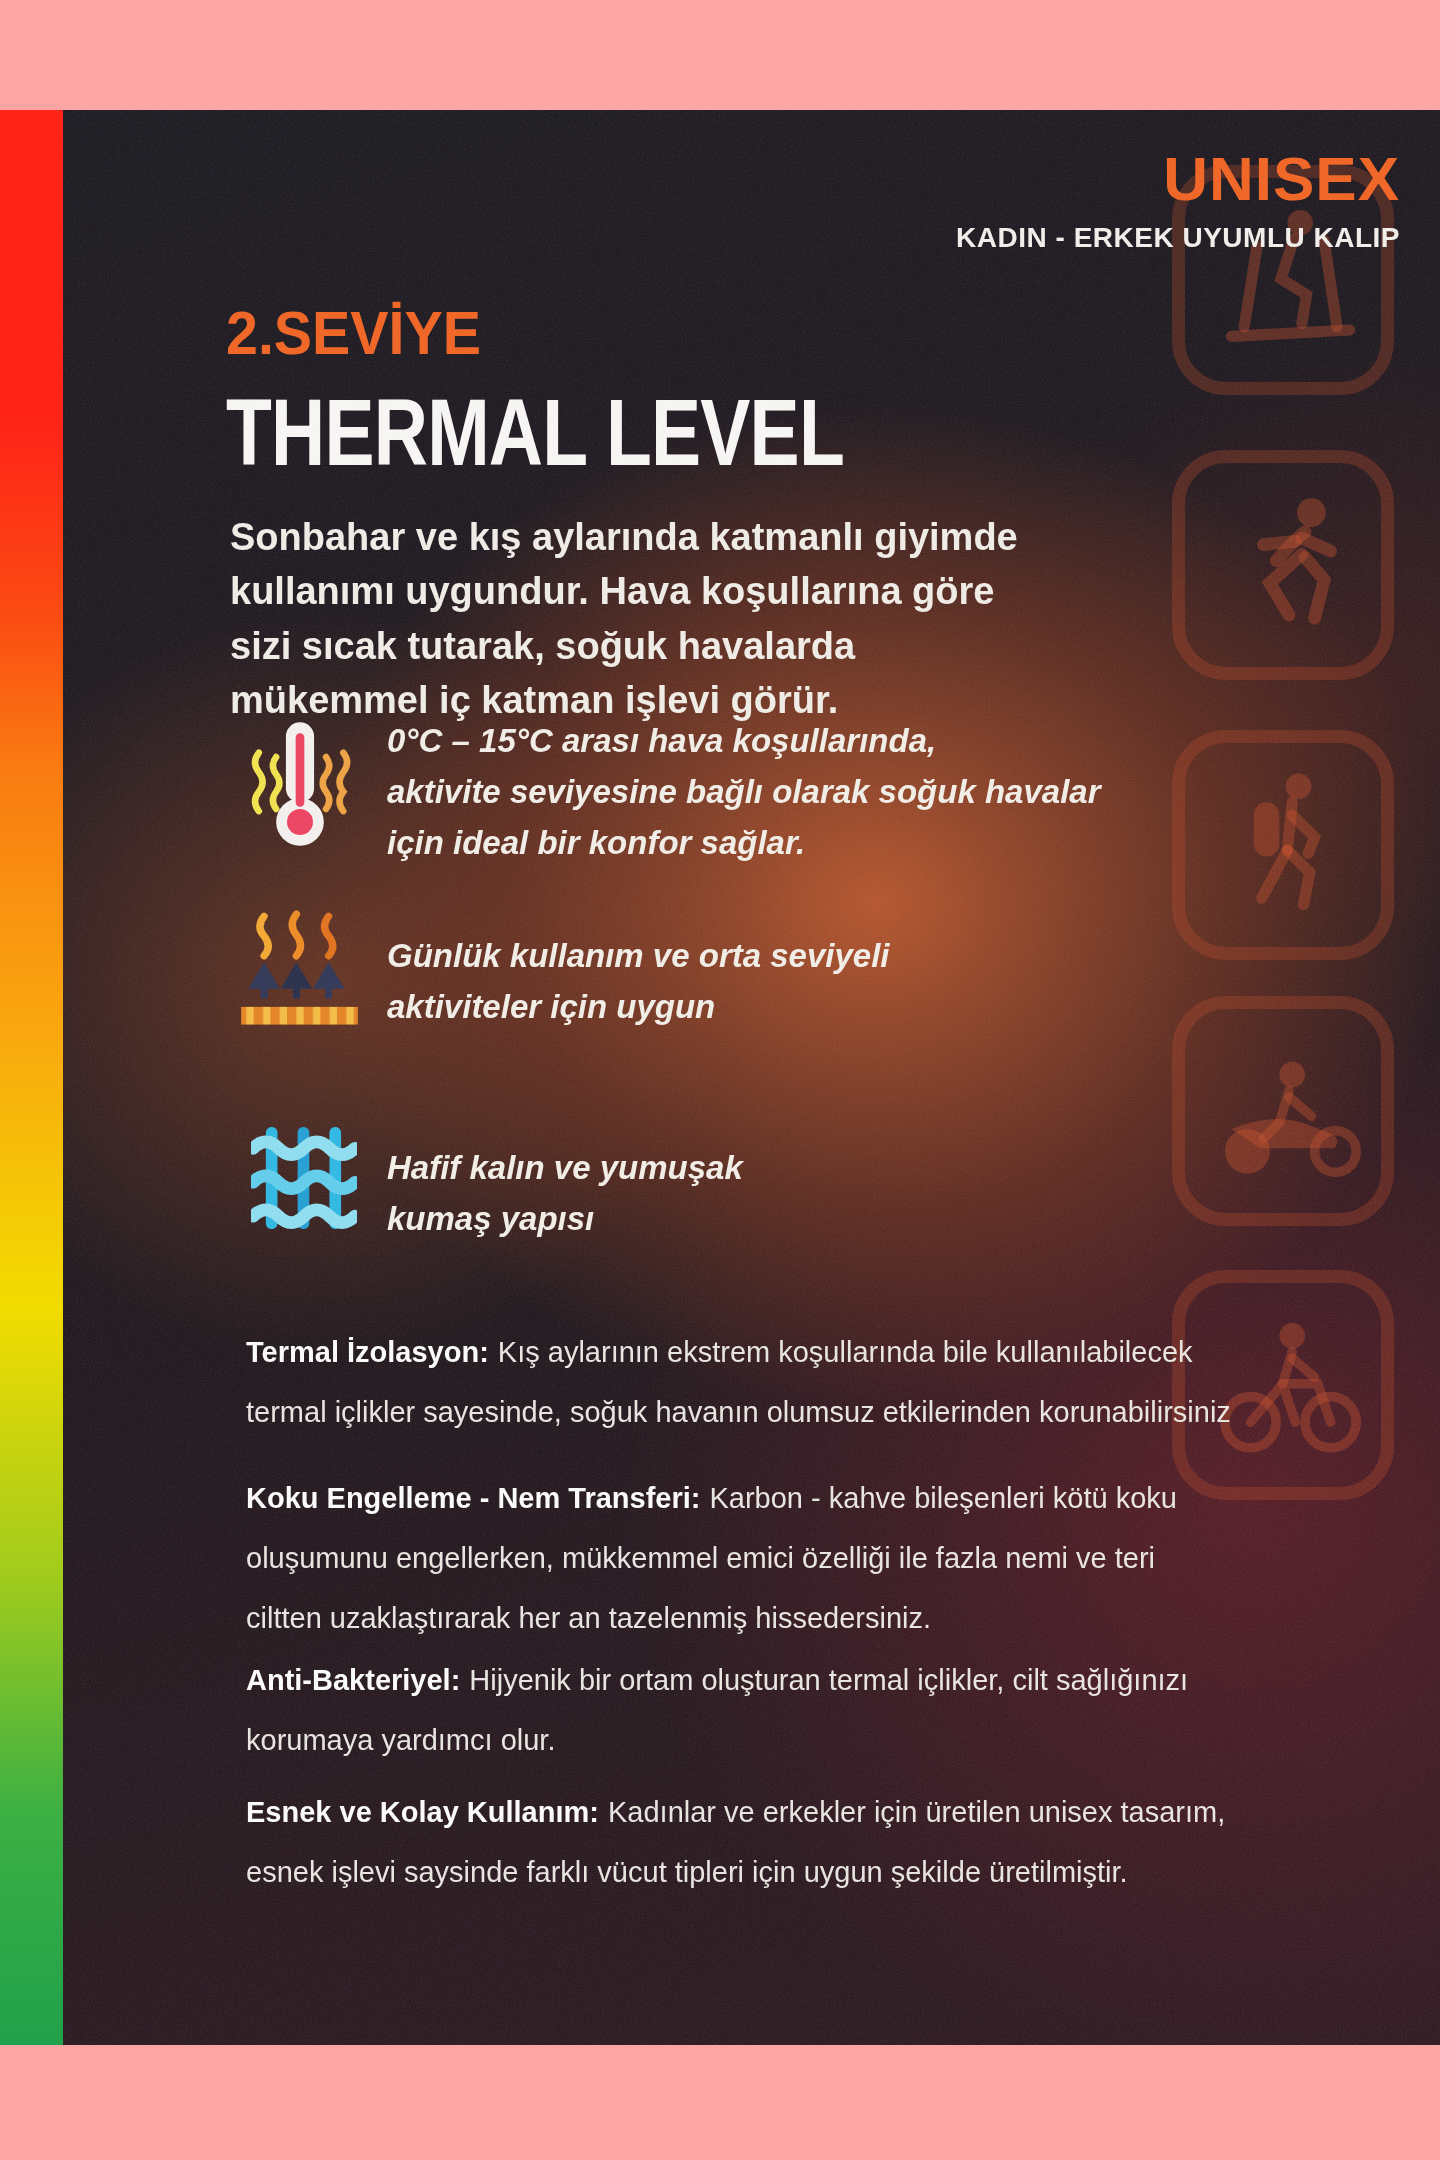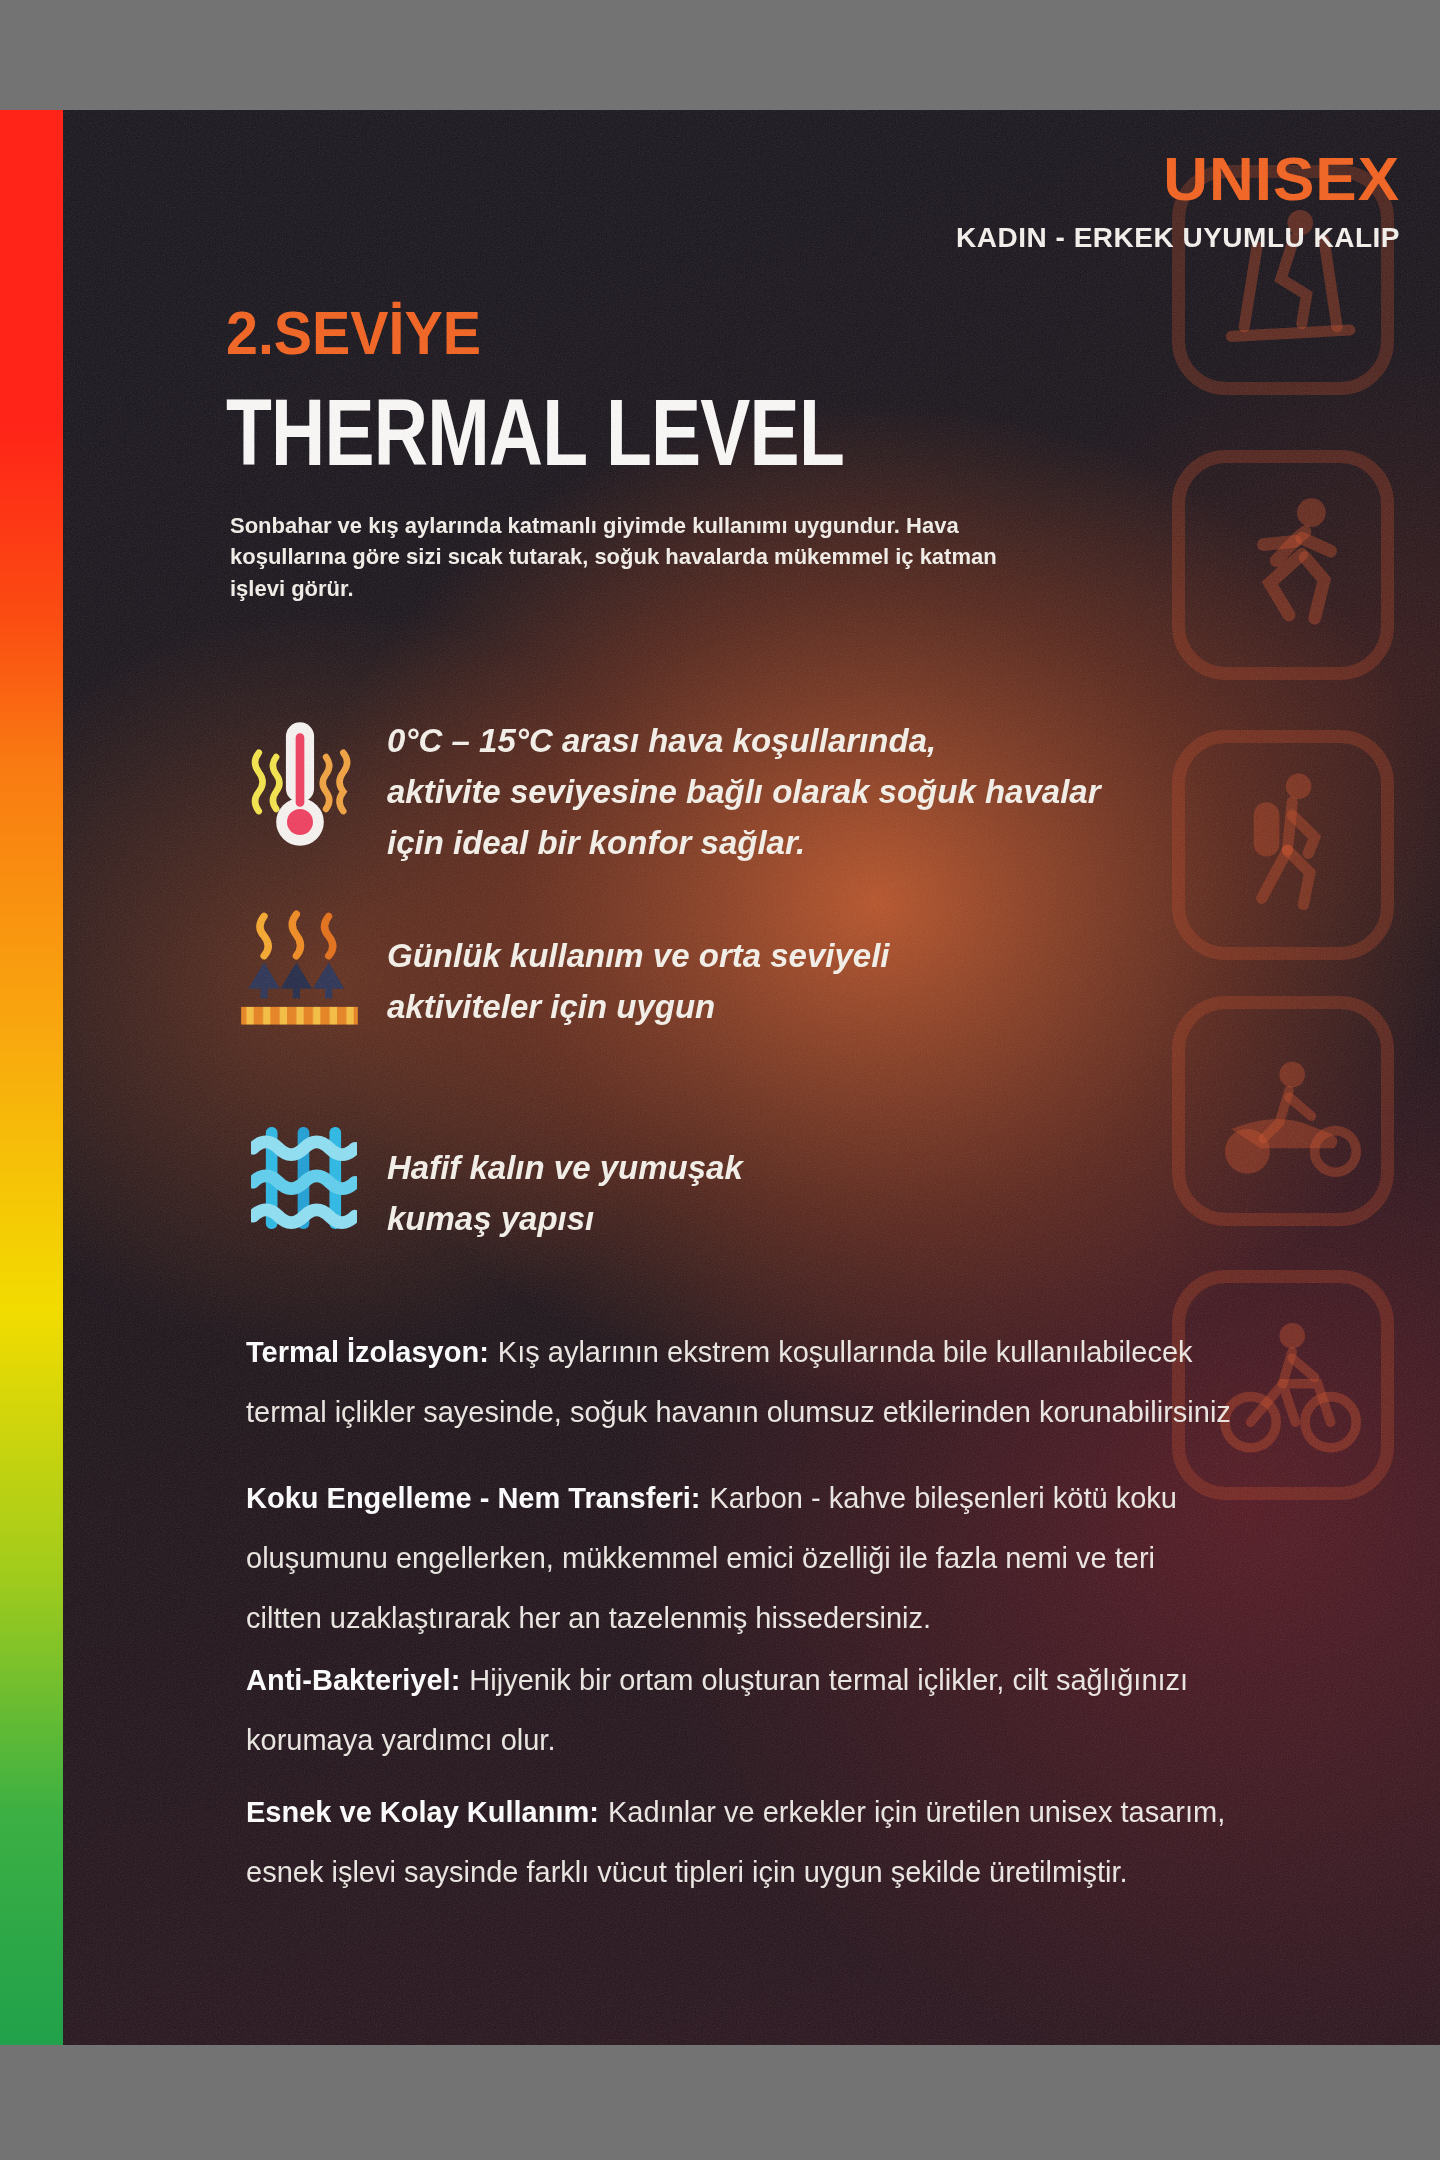--- a/index.html
+++ b/index.html
@@ -1,18 +1,18 @@
 <!DOCTYPE html>
 <html><head>
 <meta charset="utf-8">
 <style>
   * { margin:0; padding:0; box-sizing:border-box; }
   html,body { background:#ffffff; }
   .page {
-    position:relative; width:1440px; height:2160px; background:#737373;
+    position:relative; width:1440px; height:2160px; background:#fca5a5;
     font-family:"Liberation Sans", sans-serif; overflow:hidden;
   }
   
   .heat-bar {
     position:absolute; left:0; top:110px; width:63px; height:1935px;
     background:linear-gradient(180deg,
       #ff2318 0%, #ff2318 16%, #fb4b12 26%, #f97b12 34%,
       #f9a90e 48%, #f2dc00 62%, #9fcb1d 76%, #3cb043 88%, #21a14b 100%);
   }
   
@@ -49,21 +49,21 @@
     position:absolute; left:163px; top:188px; color:#f4611d;
     font-size:61px; font-weight:700; transform:scaleX(.94); transform-origin:left center;
   }
   .main-title {
     position:absolute; left:163px; top:268px; color:#fbfaf8;
     font-size:95px; font-weight:700; letter-spacing:-1px;
     transform:scaleX(.79); transform-origin:left center; white-space:nowrap;
   }
   .intro {
     position:absolute; left:167px; top:400px; width:790px;
-    color:#f3efe9; font-size:22px; font-weight:700; line-height:1.43;
+    color:#f3efe9; font-size:38px; font-weight:700; line-height:1.43;
   }
 
   .feature-icon { position:absolute; }
   .fi-thermo { left:172px; top:608px; width:130px; height:135px; }
   .fi-steam  { left:174px; top:800px; width:125px; height:115px; }
   .fi-fabric { left:188px; top:1015px; width:106px; height:106px; }
   .feature-text {
     position:absolute; left:324px; color:#f5f1ea;
     font-size:33px; font-weight:700; line-height:1.55; white-space:pre-line;font-style:italic;
   }

